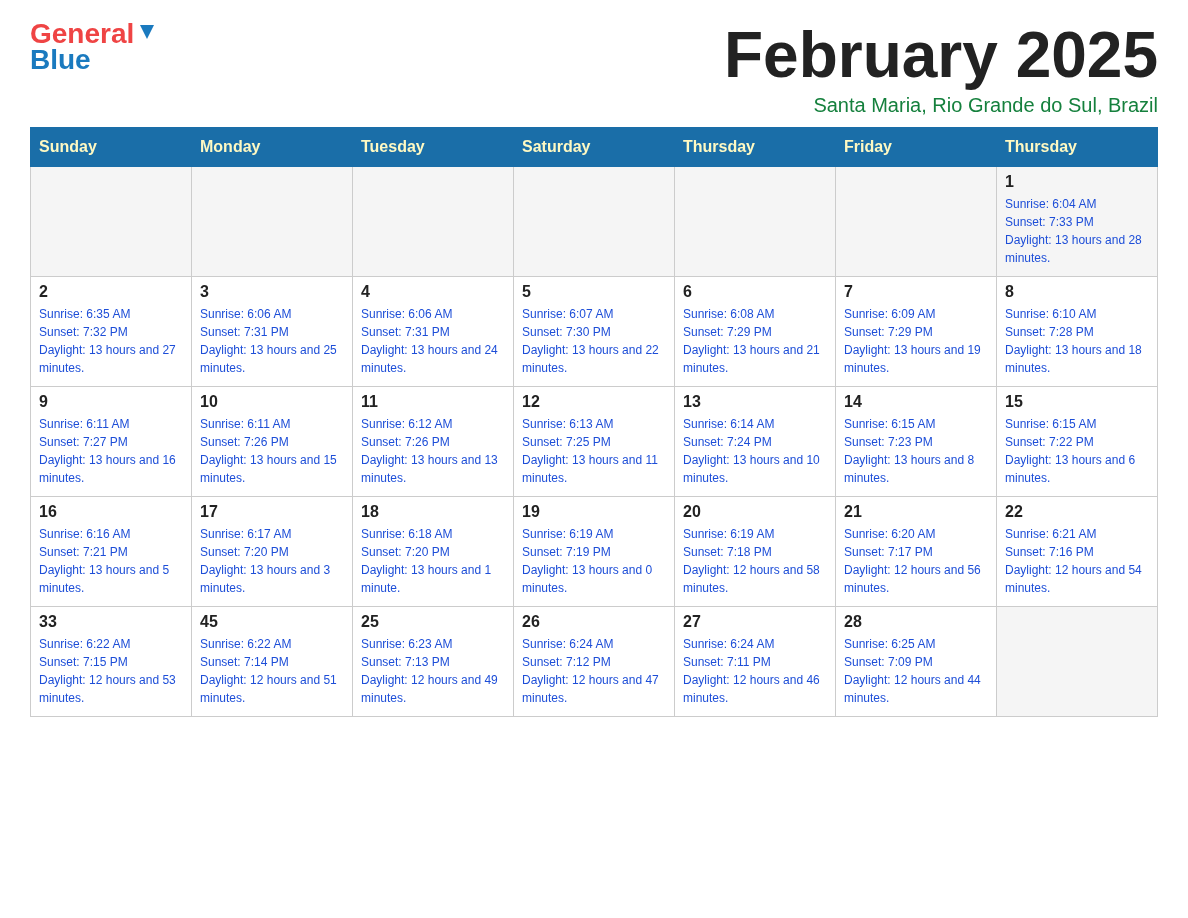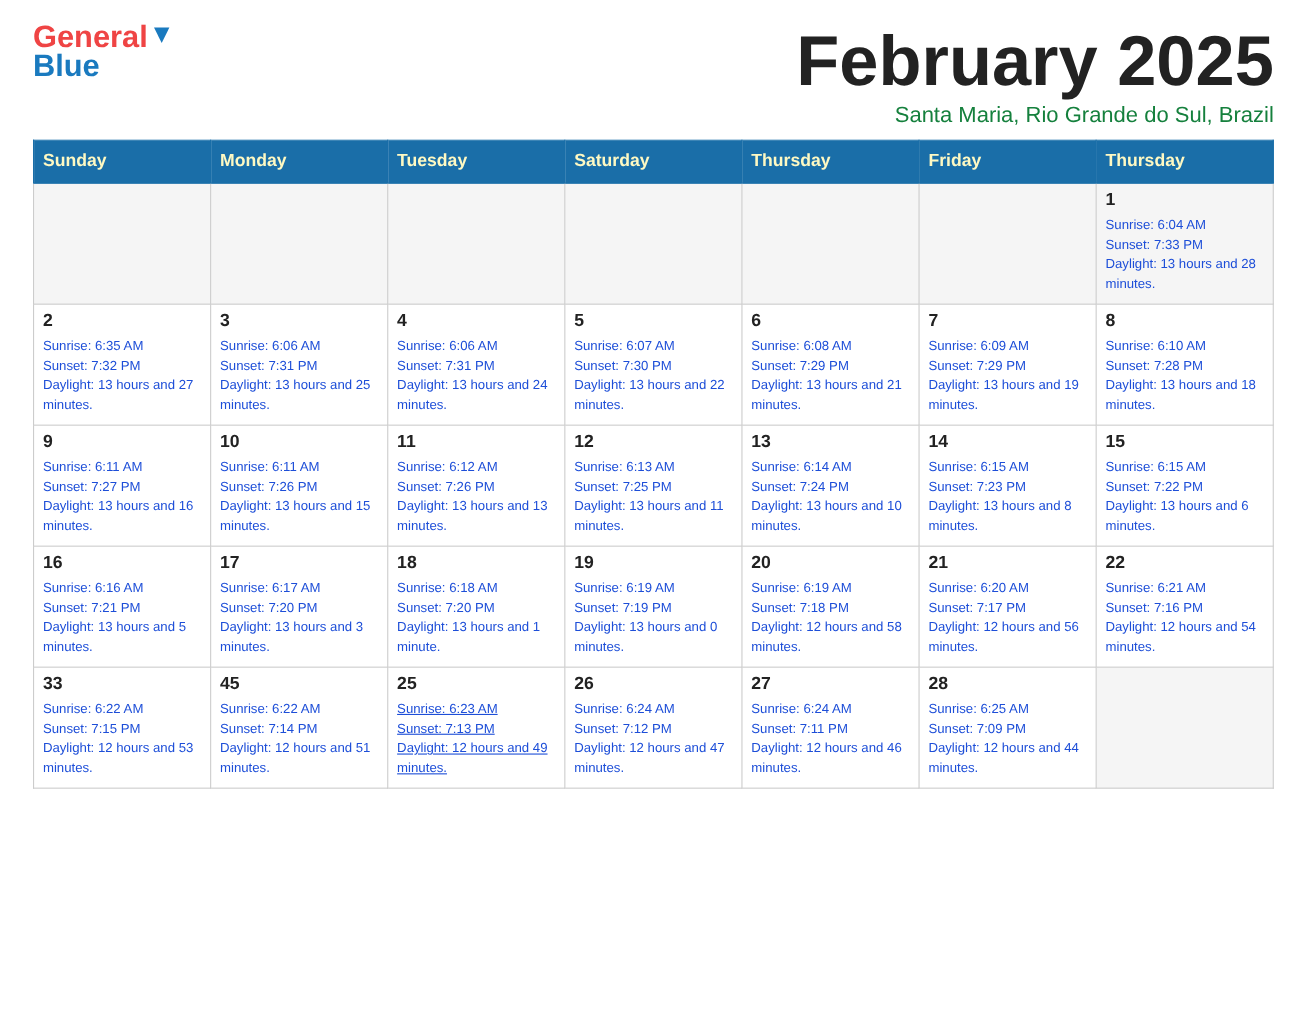--- a/index.html
+++ b/index.html
@@ -275,21 +275,21 @@
 Daylight: 12 hours and 53 minutes.</div>
         </td>
         <td>
           <span class="day-number">45</span>
           <div class="day-info" style="white-space: pre-line;">Sunrise: 6:22 AM
 Sunset: 7:14 PM
 Daylight: 12 hours and 51 minutes.</div>
         </td>
         <td>
           <span class="day-number">25</span>
-          <div class="day-info" style="white-space: pre-line; text-decoration: underline;">Sunrise: 6:23 AM
+          <div class="day-info" style="white-space: pre-line;">Sunrise: 6:23 AM
 Sunset: 7:13 PM
 Daylight: 12 hours and 49 minutes.</div>
         </td>
         <td>
           <span class="day-number">26</span>
           <div class="day-info" style="white-space: pre-line;">Sunrise: 6:24 AM
 Sunset: 7:12 PM
 Daylight: 12 hours and 47 minutes.</div>
         </td>
         <td>

